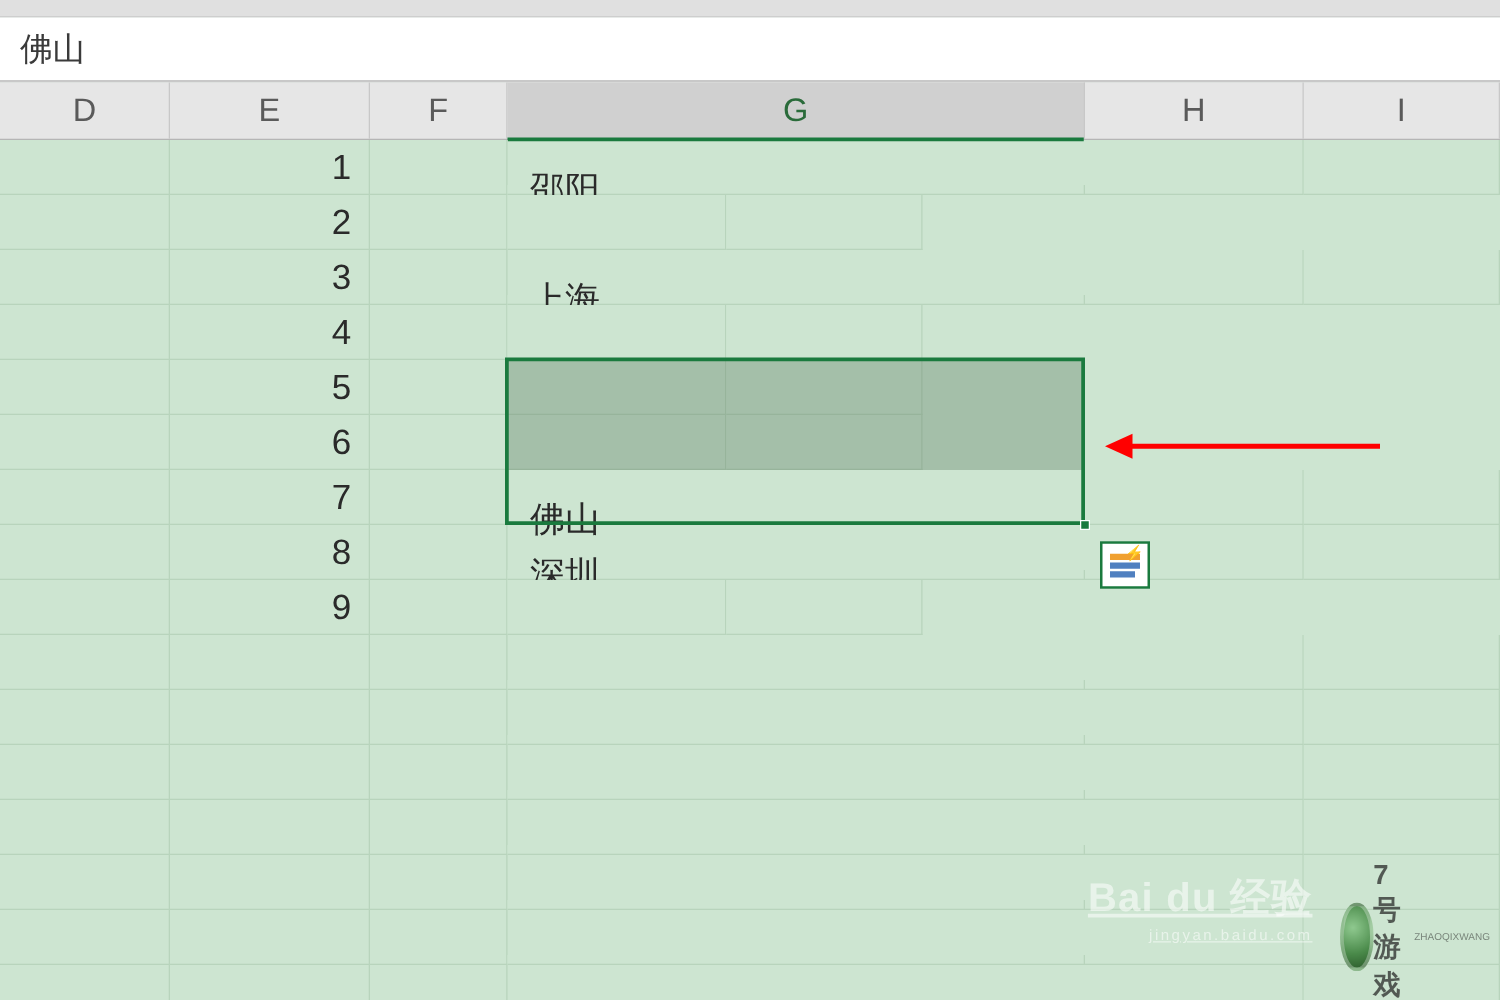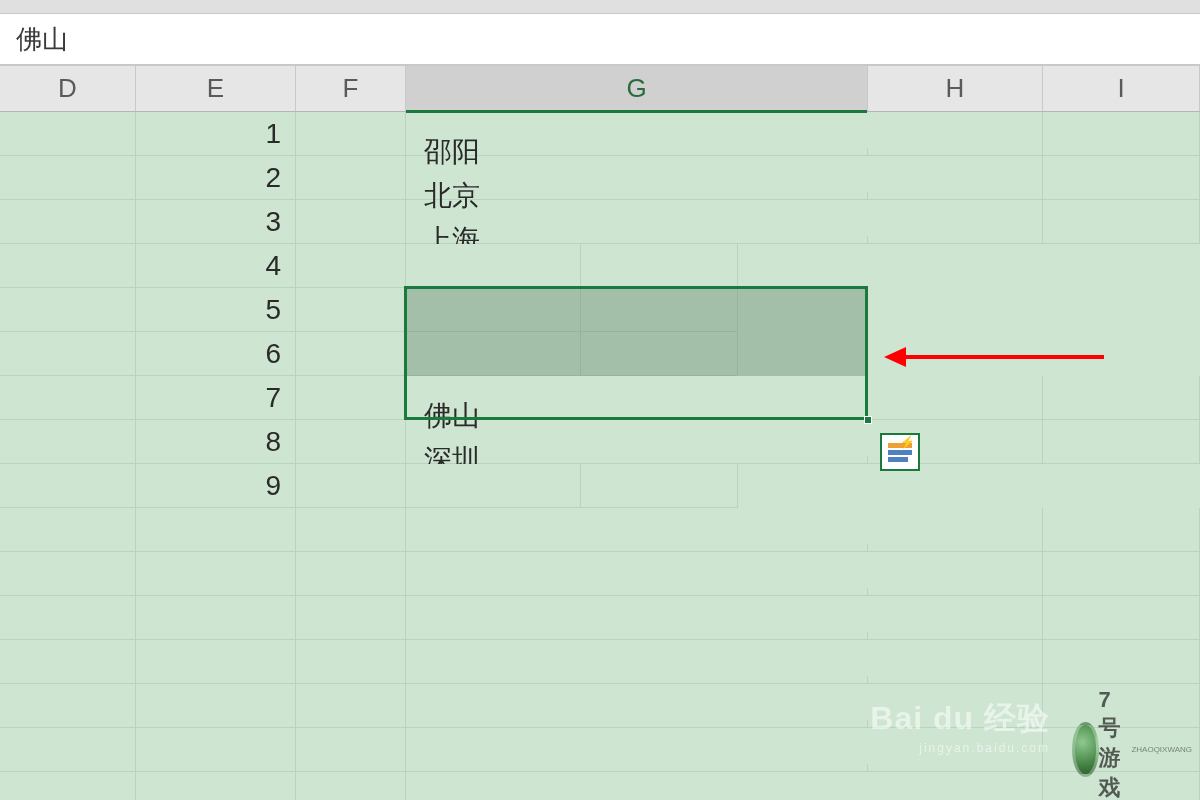--- a/index.html
+++ b/index.html
@@ -142,20 +142,21 @@
 }
 .watermark-baidu {
   position: absolute;
   right: 150px;
   bottom: 45px;
   color: rgba(255,255,255,0.55);
   font-size: 32px;
   font-weight: bold;
   text-align: right;
   letter-spacing: 1px;
+  text-decoration: underline;
 }
 .watermark-baidu .sub {
   font-size: 12px;
   font-weight: normal;
   letter-spacing: 2px;
 }
 .watermark-game {
   position: absolute;
   right: 8px;
   bottom: 8px;
@@ -221,21 +222,20 @@
         <div class="cell col-E">1</div>
         <div class="cell col-F"></div>
         <div class="cell col-G">邵阳</div>
         <div class="cell col-H"></div>
         <div class="cell col-I"></div>
       </div>
       <div class="row">
         <div class="cell col-D"></div>
         <div class="cell col-E">2</div>
         <div class="cell col-F"></div>
-        <div class="cell col-G">北京</div>
         <div class="cell col-H"></div>
         <div class="cell col-I"></div>
       </div>
       <div class="row">
         <div class="cell col-D"></div>
         <div class="cell col-E">3</div>
         <div class="cell col-F"></div>
         <div class="cell col-G">上海</div>
         <div class="cell col-H"></div>
         <div class="cell col-I"></div>

